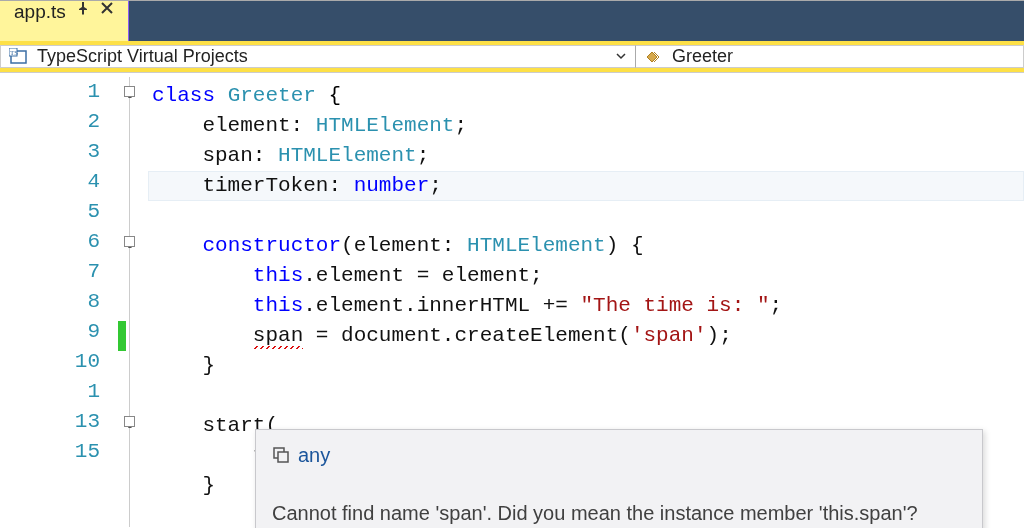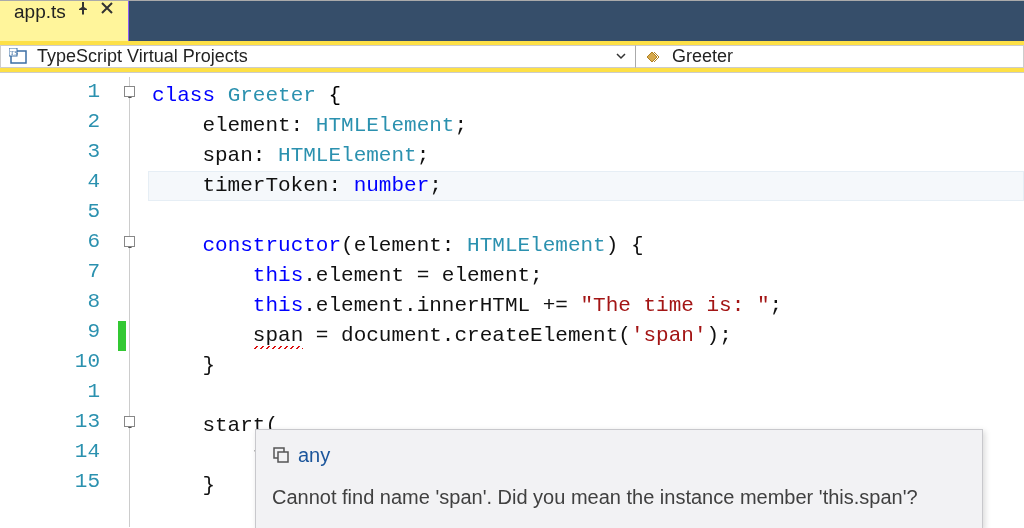--- a/index.html
+++ b/index.html
@@ -149,21 +149,21 @@
     box-shadow: 2px 2px 6px rgba(0,0,0,.15);
     padding:10px 16px 16px 16px;
     font-family:'Segoe UI',sans-serif;
     font-size:20px;
     color:#1b1b1b;
   }
   .tooltip .hdr {
     display:flex;align-items:center;gap:8px;
     color:#1b559b;
     font-size:20px;
-    margin-bottom:12px;
+    margin-bottom:28px;
   }
   .tooltip .hdr svg{flex:0 0 18px;}
   .tooltip .msg { color:#404040; }
 </style>
 </head>
 <body>
 
 <div class="tabstrip">
   <div class="tab">
     <span>app.ts</span>
@@ -214,21 +214,20 @@
       <div>3</div>
       <div>4</div>
       <div>5</div>
       <div>6</div>
       <div>7</div>
       <div>8</div>
       <div>9</div>
       <div>10</div>
       <div>1</div>
       <div>13</div>
-      <div>14</div>
       <div>15</div>
     </div>
   <div class="foldcol" id="foldcol">
       <div class="line">
         <div class="fold-guide"></div>
         <div class="fold-toggle"></div>
       </div>
       <div class="line">
         <div class="fold-guide"></div>
       </div>

